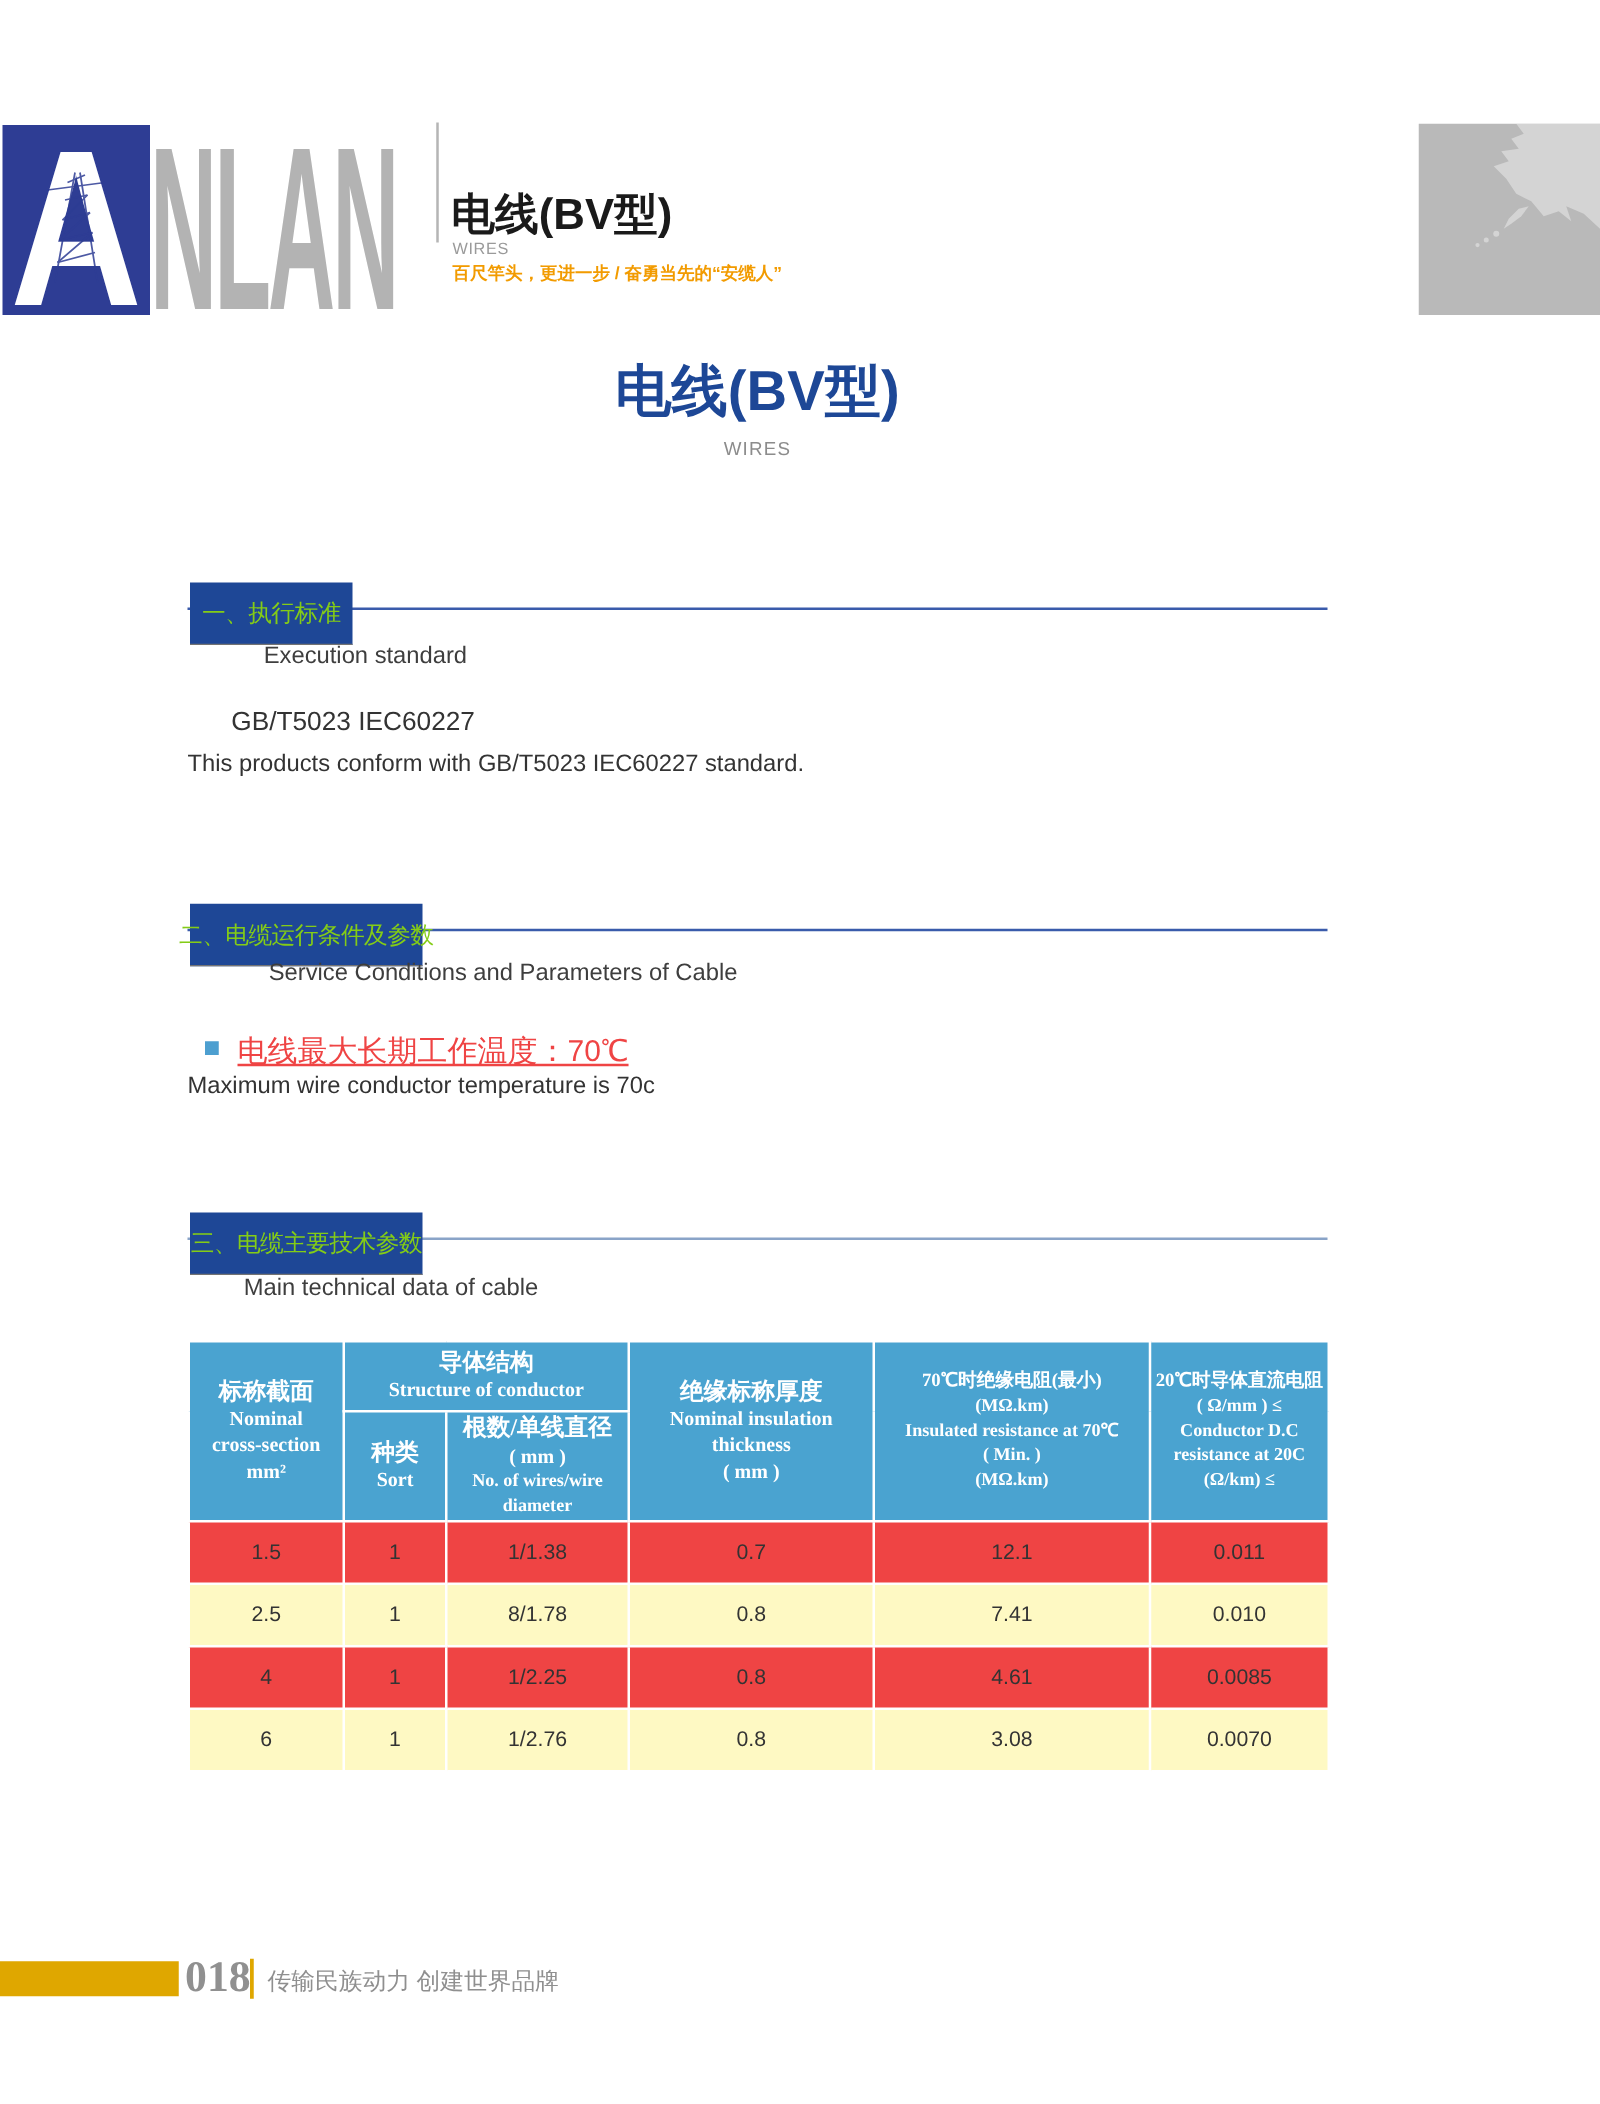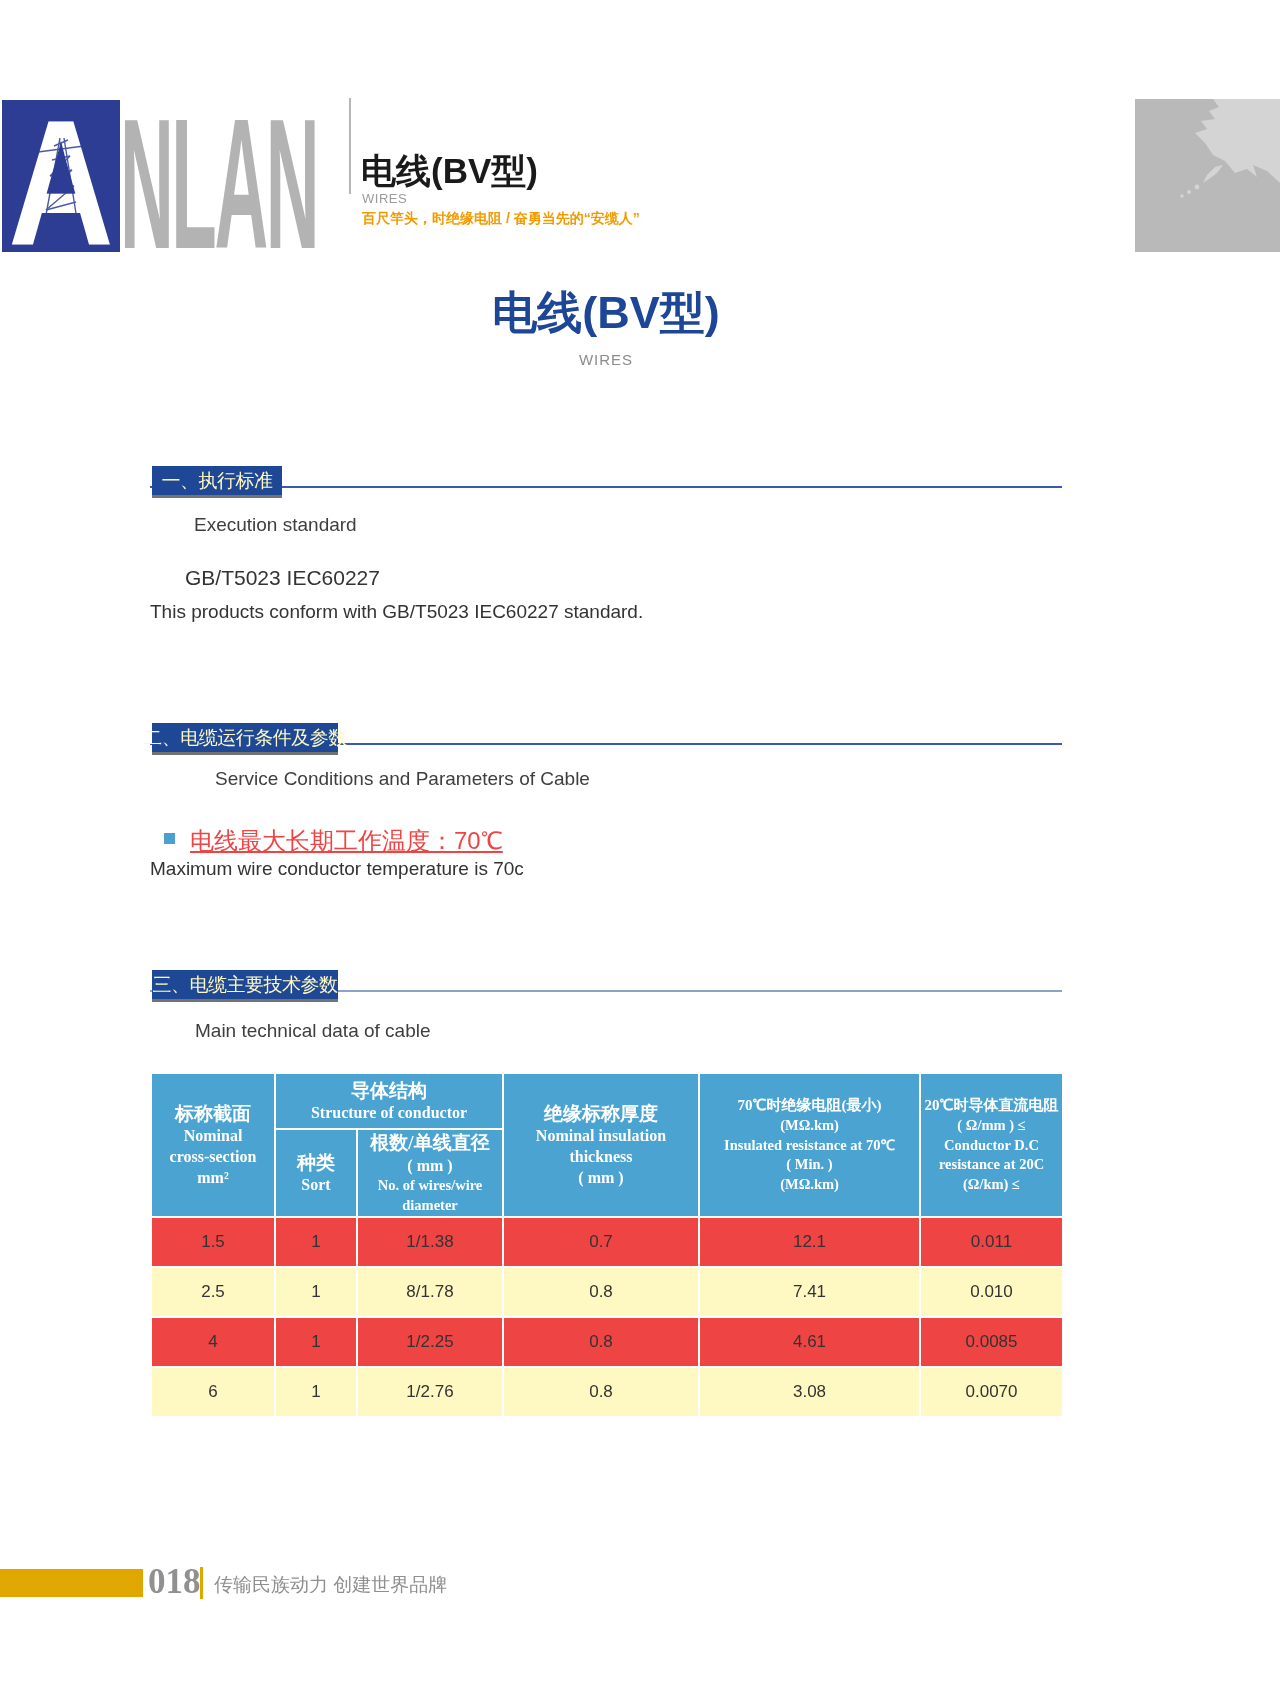--- a/index.html
+++ b/index.html
@@ -25,22 +25,22 @@
 
   
   .doc-title { position:absolute; left:150px; top:283px; width:912px; text-align:center; }
   .doc-title-main { font-size:45px; font-weight:700; color:#1d4796; }
   .doc-title-sub { margin-top:8px; font-size:15px; color:#8c8c8c; letter-spacing:1px; }
 
   
   .sec-head { position:absolute; left:150px; width:912px; height:42px; }
   .sec-line { position:absolute; left:0; right:0; top:20px; height:2px; background:#3a5bab; }
   .sec-line.light { background:#8aa4c8; }
-  .sec-box { position:absolute; left:2px; top:0; height:32px; background:#1e4796;
-             border-bottom:3px solid #737373; color:#fef9c3; font-size:19px; letter-spacing:-0.5px;
+  .sec-box { position:absolute; left:2px; top:0; height:50px; background:#1e4796;
+             border-bottom:1px solid #737373; color:#84cc16; font-size:19px; letter-spacing:-0.5px;
              display:flex; align-items:center; justify-content:center; white-space:nowrap; }
   .w130 { width:130px; } .w186 { width:186px; }
 
   .sub-en    { position:absolute; font-size:19px; color:#3e3e3e; }
   .std-line  { position:absolute; left:185px; top:566px; font-size:21px; color:#333333; }
   .std-desc  { position:absolute; left:150px; top:601px; font-size:19px; color:#333333; }
   .bullet-sq { position:absolute; left:164px; top:833px; width:11px; height:11px; background:#4d9fd0; }
   .bullet-zh { position:absolute; left:190px; top:825px; font-size:24px; color:#ef4444;text-decoration:underline; }
   .bullet-en { position:absolute; left:150px; top:858px; font-size:19px; color:#333333; }
 
@@ -79,41 +79,41 @@
         <path d="M16 80 L46 72 M18 62 L44 56 M20 46 L42 40 M22 30 L40 26"></path>
         <path d="M16 80 L44 56 M18 62 L42 40 M20 46 L40 26"></path>
         <path d="M8 22 L54 16 M24 16 L38 10"></path>
       </g>
     </svg>
   </div>
   <div class="logo-rest">NLAN</div>
   <div class="brand-divider"></div>
   <div class="brand-product-title">电线(BV型)</div>
   <div class="brand-product-sub">WIRES</div>
-  <div class="brand-tagline">百尺竿头，时绝缘电阻 / 奋勇当先的“安缆人”</div>
+  <div class="brand-tagline">百尺竿头，更进一步 / 奋勇当先的“安缆人”</div>
   <div class="map-box">
     <svg width="145" height="153" viewBox="0 0 145 153">
       <path d="M145 0 L78 0 L84 8 L74 12 L80 20 L66 22 L72 30 L60 34 L70 44 L78 56 L90 62 L100 74 L112 70 L122 78 L118 66 L132 72 L145 84 Z" fill="#d4d4d4"></path>
       <path d="M88 66 L82 74 L74 80 L68 84 L72 76 L80 68 Z" fill="#d4d4d4"></path>
       <circle cx="62" cy="88" r="2.4" fill="#d4d4d4"></circle>
       <circle cx="54" cy="93" r="2" fill="#d4d4d4"></circle>
       <circle cx="47" cy="97" r="1.7" fill="#d4d4d4"></circle>
     </svg>
   </div>
 
   <div class="doc-title">
     <div class="doc-title-main">电线(BV型)</div>
     <div class="doc-title-sub">WIRES</div>
   </div>
 
   <div class="sec-head" style="top:466px;">
     <div class="sec-line"></div>
     <div class="sec-box w130">一、执行标准</div>
   </div>
-  <div class="sub-en" style="left:194px; top:514px;">Execution standard</div>
+  <div class="sub-en" style="left:211px; top:514px;">Execution standard</div>
   <div class="std-line">GB/T5023  IEC60227</div>
   <div class="std-desc">This products conform with GB/T5023  IEC60227 standard.</div>
 
   <div class="sec-head" style="top:723px;">
     <div class="sec-line"></div>
     <div class="sec-box w186">二、电缆运行条件及参数</div>
   </div>
   <div class="sub-en" style="left:215px; top:768px;">Service Conditions and Parameters of Cable</div>
   <div class="bullet-sq"></div>
   <div class="bullet-zh">电线最大长期工作温度：70℃</div>

